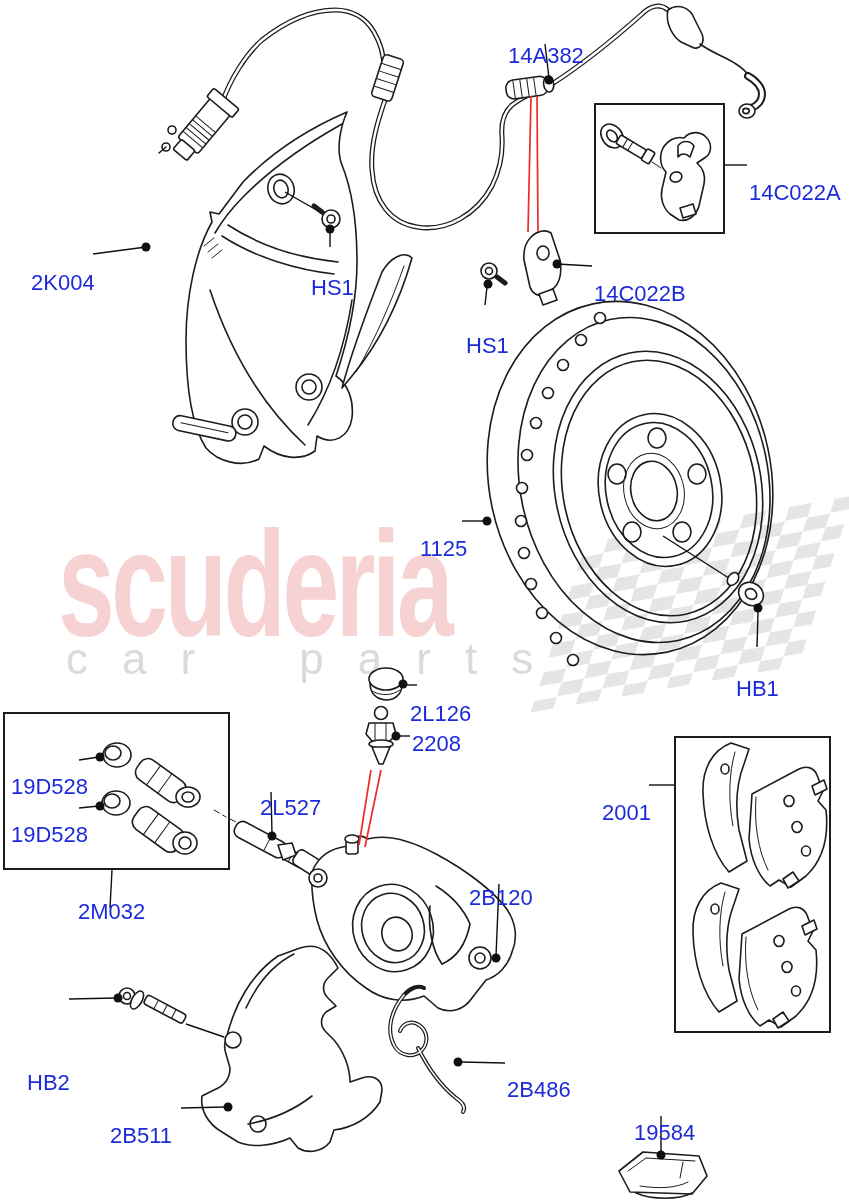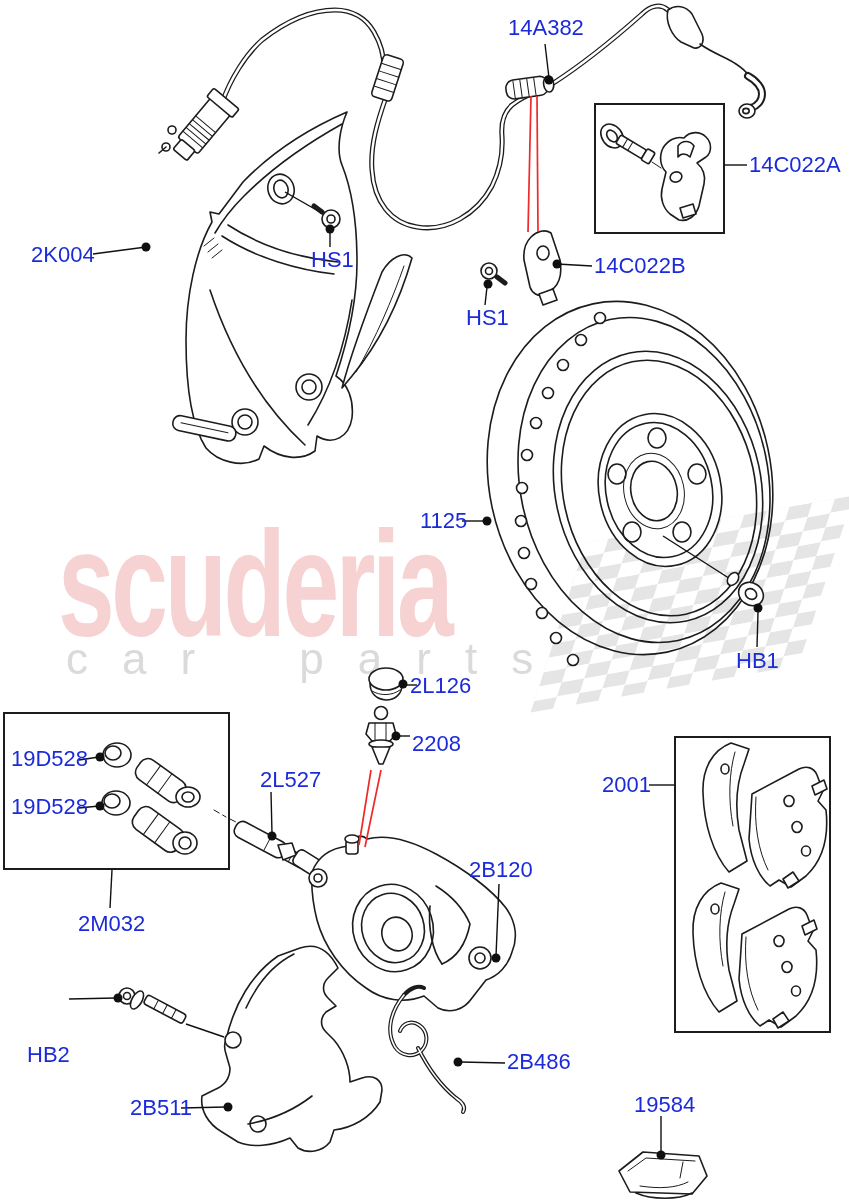--- a/index.html
+++ b/index.html
@@ -21,21 +21,21 @@
   .lnw{stroke:#1c1c1c;stroke-width:1.6;fill:#ffffff;stroke-linejoin:round;}
   .thin{stroke:#1c1c1c;stroke-width:1;fill:none;stroke-linecap:round;}
   .tube{stroke:#1c1c1c;stroke-width:5;fill:none;stroke-linecap:round;}
   .tubein{stroke:#ffffff;stroke-width:2.4;fill:none;stroke-linecap:round;}
   .lead{stroke:#101010;stroke-width:1.4;fill:none;}
   .red{stroke:#ee2a2a;stroke-width:1.7;fill:none;}
   .dot{fill:#101010;stroke:none;}
   .box{stroke:#1c1c1c;stroke-width:2;fill:none;}
   
   .plabel{position:absolute;z-index:2;font-size:22px;color:#1c2bd9;white-space:nowrap;
-          cursor:pointer;line-height:1.1;}
+          cursor:pointer;line-height:1.1;margin-top:28px;}
 </style>
 </head>
 <body>
 
 <div id="stage">
 
   <div class="wm-brand">scuderia</div>
   <div class="wm-tag">car parts</div>
   <div class="wm-flag"></div>
 
@@ -379,24 +379,24 @@
 
   <span class="plabel" style="left:508px;top:16px">14A382</span>
   <span class="plabel" style="left:749px;top:153px">14C022A</span>
   <span class="plabel" style="left:594px;top:254px">14C022B</span>
   <span class="plabel" style="left:311px;top:248px">HS1</span>
   <span class="plabel" style="left:466px;top:306px">HS1</span>
   <span class="plabel" style="left:31px;top:243px">2K004</span>
   <span class="plabel" style="left:420px;top:509px">1125</span>
   <span class="plabel" style="left:736px;top:649px">HB1</span>
   <span class="plabel" style="left:410px;top:674px">2L126</span>
-  <span class="plabel" style="left:412px;top:732px">2208</span>
+  <span class="plabel" style="left:412px;top:704px">2208</span>
   <span class="plabel" style="left:260px;top:768px">2L527</span>
   <span class="plabel" style="left:11px;top:747px">19D528</span>
   <span class="plabel" style="left:11px;top:795px">19D528</span>
-  <span class="plabel" style="left:78px;top:912px">2M032</span>
+  <span class="plabel" style="left:78px;top:872px">2M032</span>
   <span class="plabel" style="left:469px;top:858px">2B120</span>
   <span class="plabel" style="left:27px;top:1043px">HB2</span>
-  <span class="plabel" style="left:130px;top:1096px">2B511</span>
+  <span class="plabel" style="left:110px;top:1096px">2B511</span>
   <span class="plabel" style="left:507px;top:1050px">2B486</span>
   <span class="plabel" style="left:602px;top:773px">2001</span>
   <span class="plabel" style="left:634px;top:1093px">19584</span>
 </div>
 
 </body></html>

